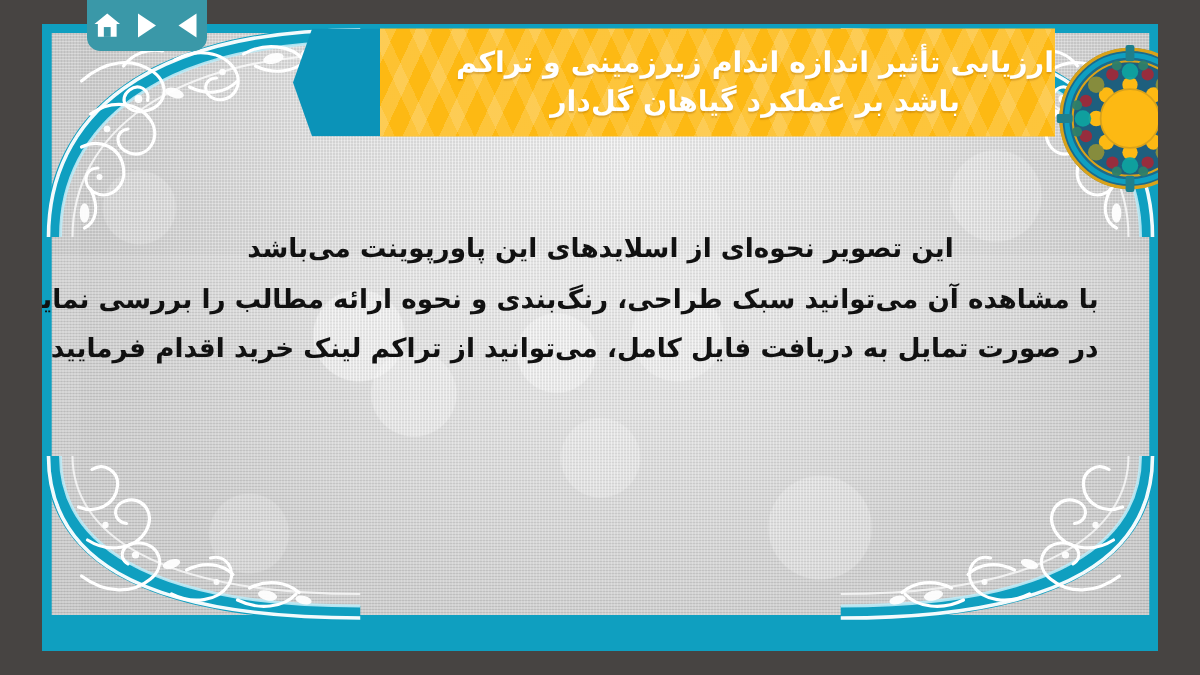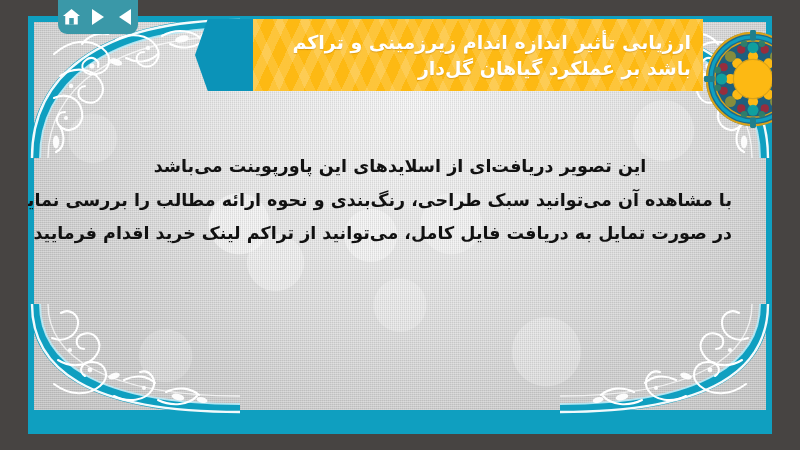--- a/index.html
+++ b/index.html
@@ -118,21 +118,21 @@
       repeating-linear-gradient(65deg,
         rgba(255,255,255,.13) 0 9px,
         rgba(255,255,255,0) 9px 24px);
   }
   .title-text {
     position:relative;
     z-index:3;
     height:100%;
     display:flex;
     flex-direction:column;
-    align-items:flex-start;
+    align-items:center;
     justify-content:center;
     color:#ffffff;
     font-size:19px;
     line-height:1.38;
     font-weight:700;
     text-align:center;
     direction:rtl;
     padding:0 12px 0 62px;
     text-shadow:0 1px 1px rgba(140,80,0,.28);
     letter-spacing:.2px;
@@ -349,21 +349,21 @@
       <g fill="#1f7f8c">
         <rect x="47" y="0" width="6" height="11" rx="1.5"></rect>
         <rect x="47" y="89" width="6" height="11" rx="1.5"></rect>
         <rect x="0" y="47" width="11" height="6" rx="1.5"></rect>
         <rect x="89" y="47" width="11" height="6" rx="1.5"></rect>
       </g>
       <circle cx="50" cy="50" r="20" fill="none" stroke="#d9a21a" stroke-width="1.2"></circle>
     </svg>
 
     <div class="body-text">
-      <div class="body-line">این تصویر دریافت‌ای از اسلایدهای این پاورپوینت می‌باشد</div>
+      <div class="body-line">این تصویر نحوه‌ای از اسلایدهای این پاورپوینت می‌باشد</div>
       <div class="body-line">با مشاهده آن می‌توانید سبک طراحی، رنگ‌بندی و نحوه ارائه مطالب را بررسی نمایید</div>
       <div class="body-line">در صورت تمایل به دریافت فایل کامل، می‌توانید از تراکم لینک خرید اقدام فرمایید</div>
     </div>
 
   </div>
 
   <div class="top-mask"></div>
   <div class="top-mask-l"></div>
   <div class="top-mask-r"></div>
   <div class="bottom-mask"></div>

